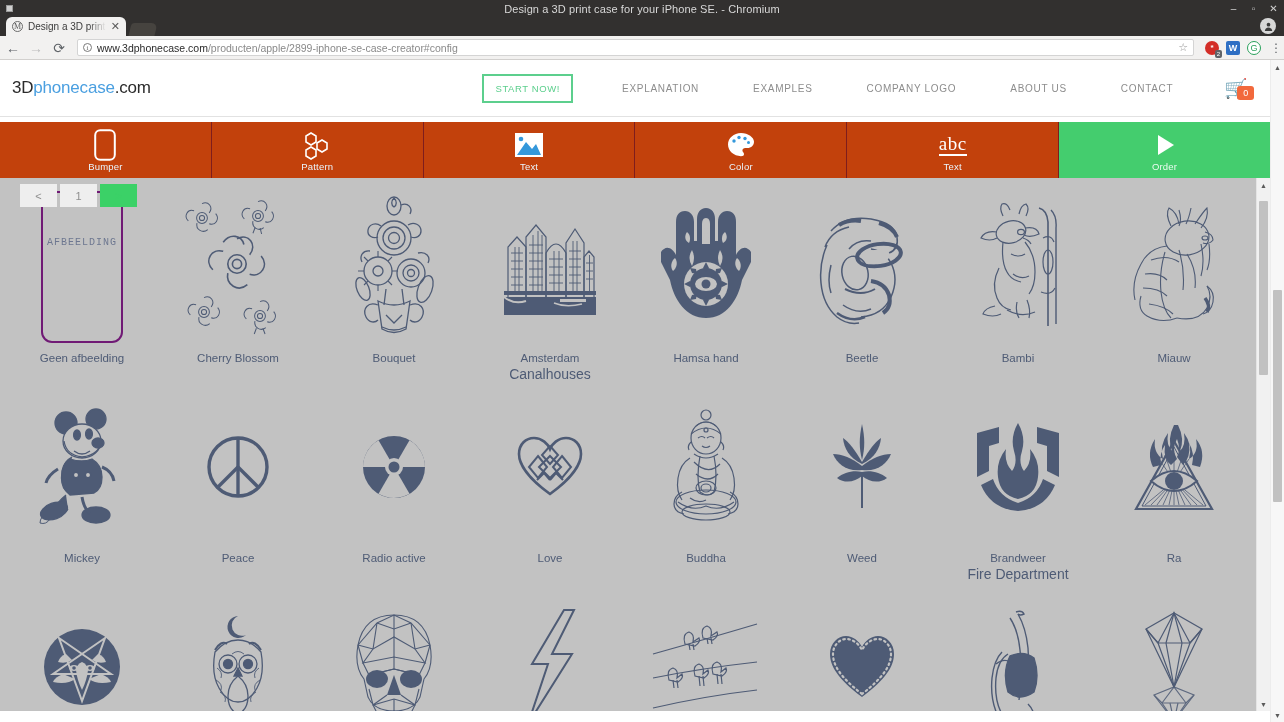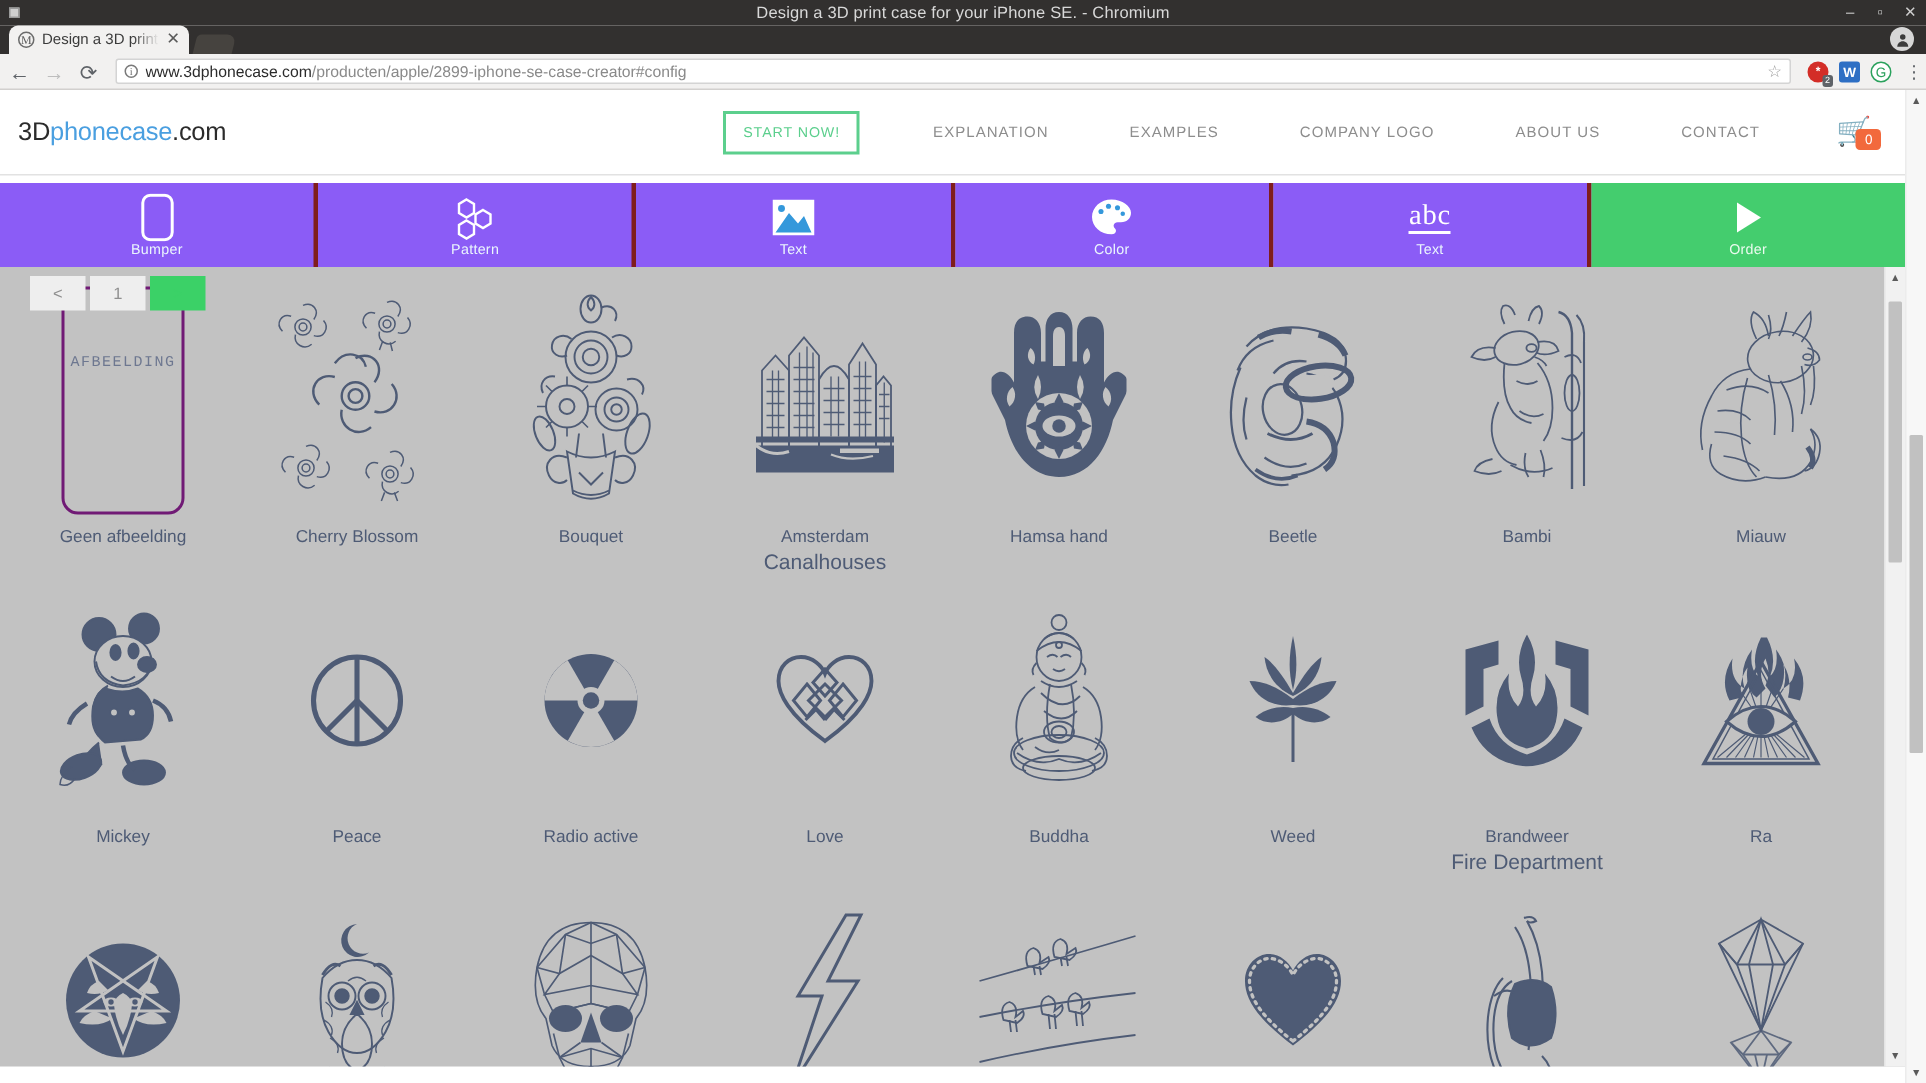--- a/index.html
+++ b/index.html
@@ -120,21 +120,21 @@
   .cart-wrap { position: relative; margin-left: 16px; padding-right: 6px; display:flex; align-items:center;}
   .cart-icon { font-size: 19px; color: #9e9e9e; line-height: 1; }
   .cart-badge {
     position: absolute; left: 13px; top: 7px; background: #f2693c; color: #fff;
     font-size: 9px; border-radius: 3px; padding: 2px 6px; line-height: 10px;
   }
 
   
   .steps { display: flex; width: 1270px; height: 56px; margin-top: 5px; }
   .step {
-    flex: 1 1 0; background: #8b5cf6; border-right: 3px solid #7f1d1d;
+    flex: 1 1 0; background: #c2410c; border-right: 1px solid #7f1d1d;
     display: flex; flex-direction: column; align-items: center;
     justify-content: center; gap: 2px; color: #fff; padding-top: 2px;
   }
   .step:last-child { border-right: 0; }
   .step.order { background: #44cd6e; }
   .step-label { font-size: 9.5px; color: #eaf5fd; letter-spacing: .2px; }
   .step.order .step-label { color: #eafbef; }
   .step-ico { height: 28px; display: flex; align-items: center; justify-content: center; }
   .step-ico svg { display:block; }
   .abc-ico {

